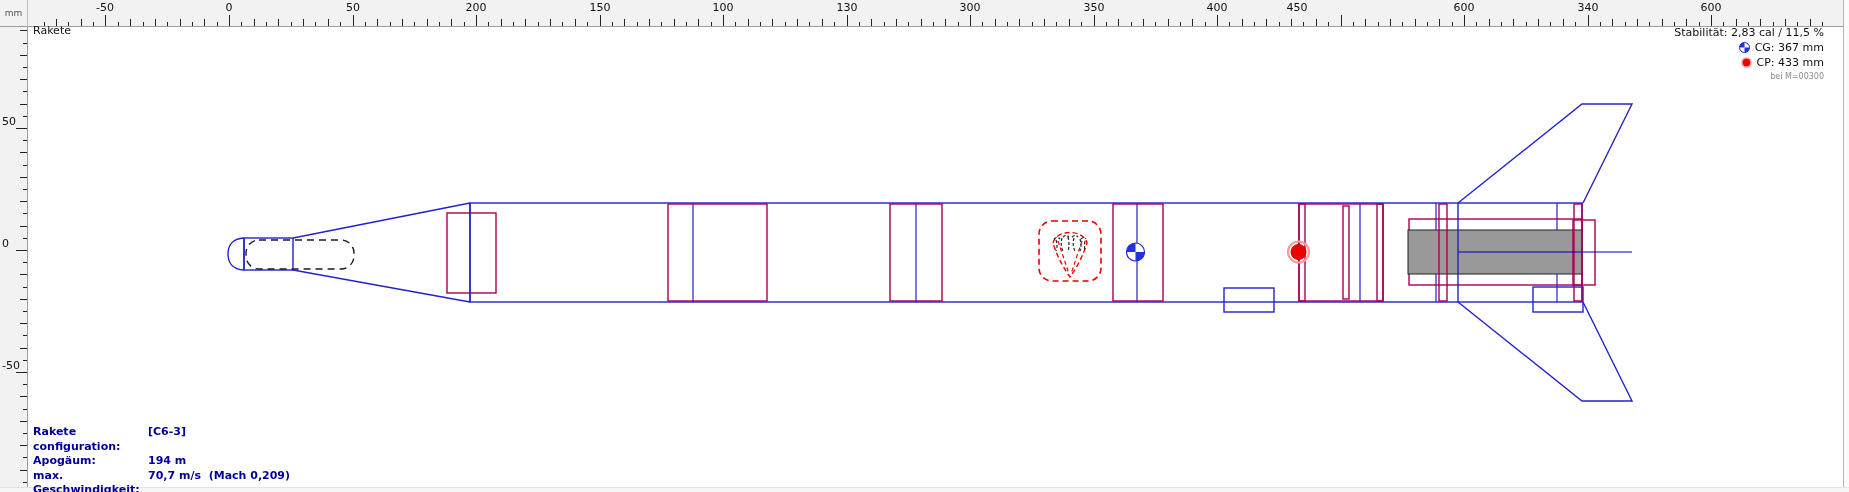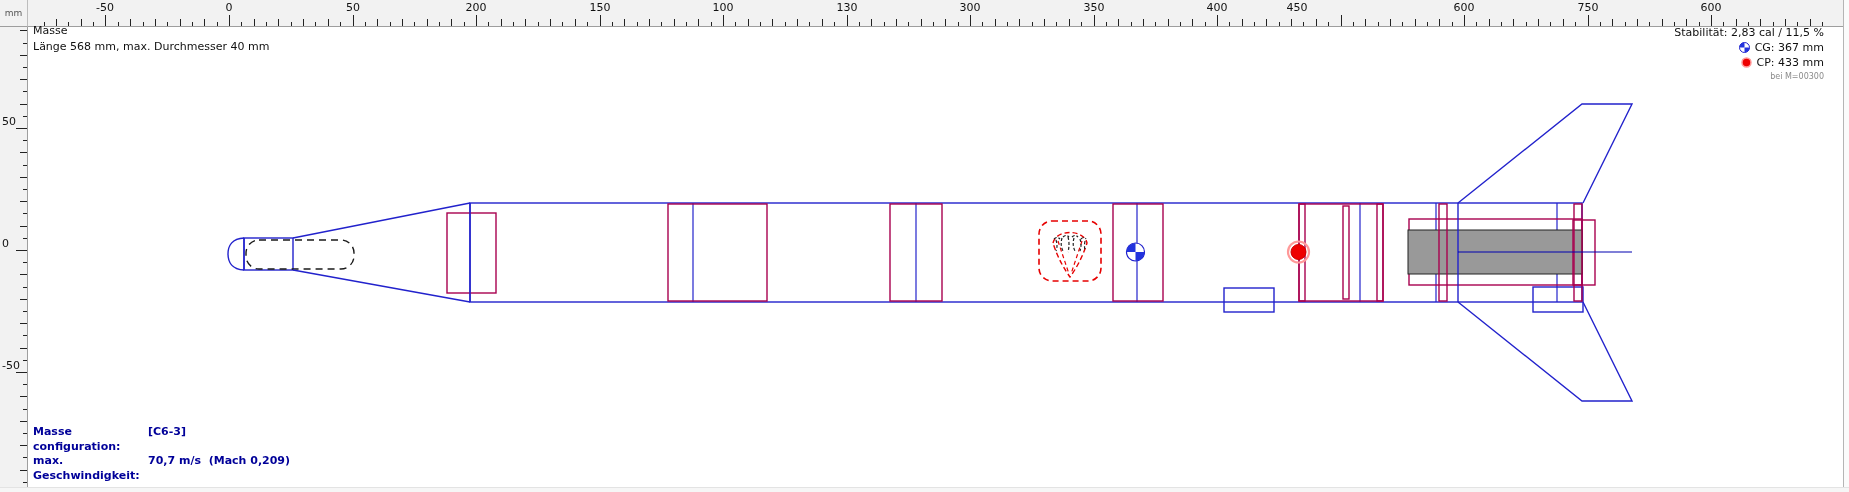--- a/index.html
+++ b/index.html
@@ -261,21 +261,21 @@
       <div class="htick minor" style="left: 1476px;"></div>
       <div class="htick mid" style="left: 1489px;"></div>
       <div class="htick minor" style="left: 1501px;"></div>
       <div class="htick mid" style="left: 1513px;"></div>
       <div class="htick minor" style="left: 1526px;"></div>
       <div class="htick mid" style="left: 1538px;"></div>
       <div class="htick minor" style="left: 1550px;"></div>
       <div class="htick mid" style="left: 1563px;"></div>
       <div class="htick minor" style="left: 1575px;"></div>
       <div class="htick major" style="left: 1588px;"></div>
-      <div class="hlabel" style="left: 1588px;">750</div>
+      <div class="hlabel" style="left: 1588px;">340</div>
       <div class="htick minor" style="left: 1600px;"></div>
       <div class="htick mid" style="left: 1612px;"></div>
       <div class="htick minor" style="left: 1625px;"></div>
       <div class="htick mid" style="left: 1637px;"></div>
       <div class="htick minor" style="left: 1649px;"></div>
       <div class="htick mid" style="left: 1662px;"></div>
       <div class="htick minor" style="left: 1674px;"></div>
       <div class="htick mid" style="left: 1686px;"></div>
       <div class="htick minor" style="left: 1699px;"></div>
       <div class="htick major" style="left: 1711px;"></div>
@@ -331,22 +331,21 @@
       <div class="vtick mid" style="top: 418px;"></div>
       <div class="vtick minor" style="top: 430px;"></div>
       <div class="vtick mid" style="top: 443px;"></div>
       <div class="vtick minor" style="top: 455px;"></div>
     </div>
   <div class="corner">
     <span>mm</span>
   </div>
 
   <div class="info-block">
-    <div>Masse</div>
-    <div>Länge 568 mm, max. Durchmesser 40 mm</div>
+    <div>Rakete</div>
   </div>
 
   <div class="stability-block">
     <div>Stabilität: 2,83 cal / 11,5 %</div>
     <div class="stab-row">
       <svg width="11" height="11" viewBox="-5.5 -5.5 11 11">
         <circle r="5" fill="#fff" stroke="#2222cc" stroke-width="1"></circle>
         <path d="M0,0 L-5,0 A5,5 0 0 1 0,-5 Z" fill="#2233dd"></path>
         <path d="M0,0 L5,0 A5,5 0 0 1 0,5 Z" fill="#2233dd"></path>
       </svg>
@@ -356,22 +355,26 @@
       <svg width="11" height="11" viewBox="-5.5 -5.5 11 11">
         <circle r="4.5" fill="#ee0000" stroke="#ff9999" stroke-width="1.5"></circle>
       </svg>
       <span>CP: 433 mm</span>
     </div>
     <div class="stab-note">bei M=00300</div>
   </div>
 
   <div class="flight-block">
     <div class="flight-row">
-      <span class="fl">Masse configuration:</span>
+      <span class="fl">Rakete configuration:</span>
       <span class="fv">[C6-3]</span>
+    </div>
+    <div class="flight-row">
+      <span class="fl">Apogäum:</span>
+      <span class="fv">194 m</span>
     </div>
     <div class="flight-row">
       <span class="fl">max. Geschwindigkeit:</span>
       <span class="fv">70,7 m/s  (Mach 0,209)</span>
     </div>
 
   </div>
 
   <div class="right-edge"></div>
   <div class="right-strip"></div>

